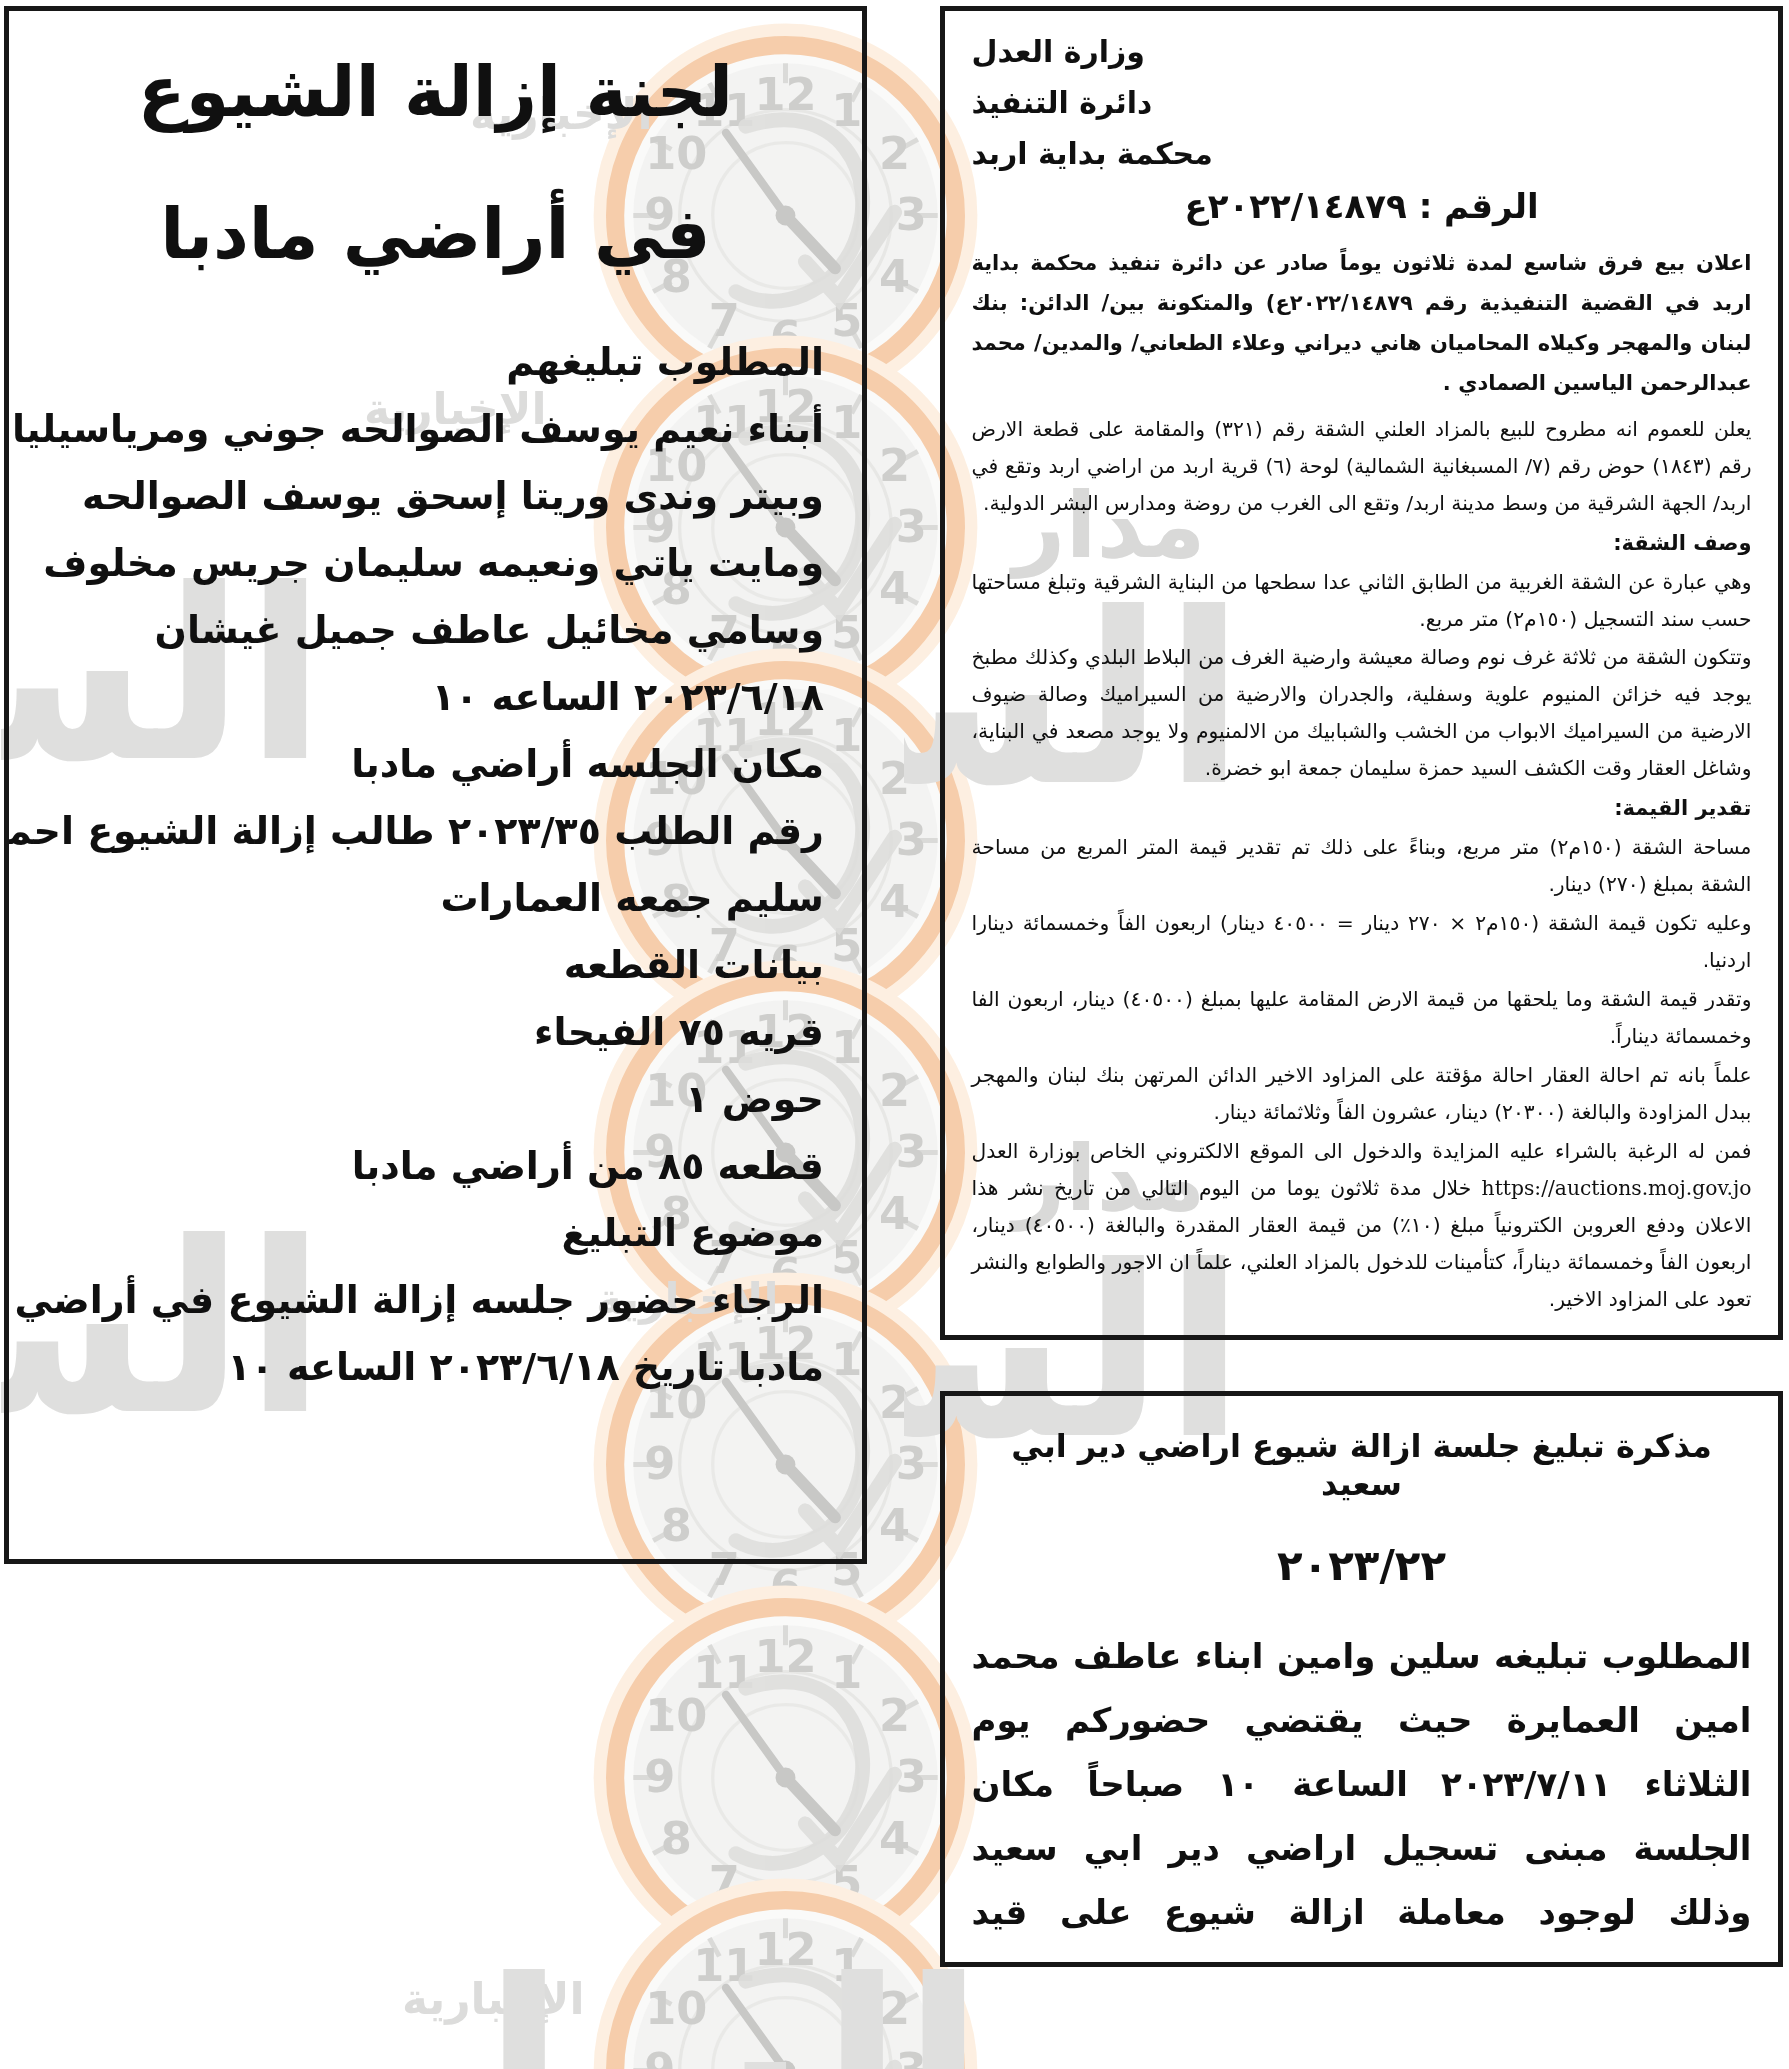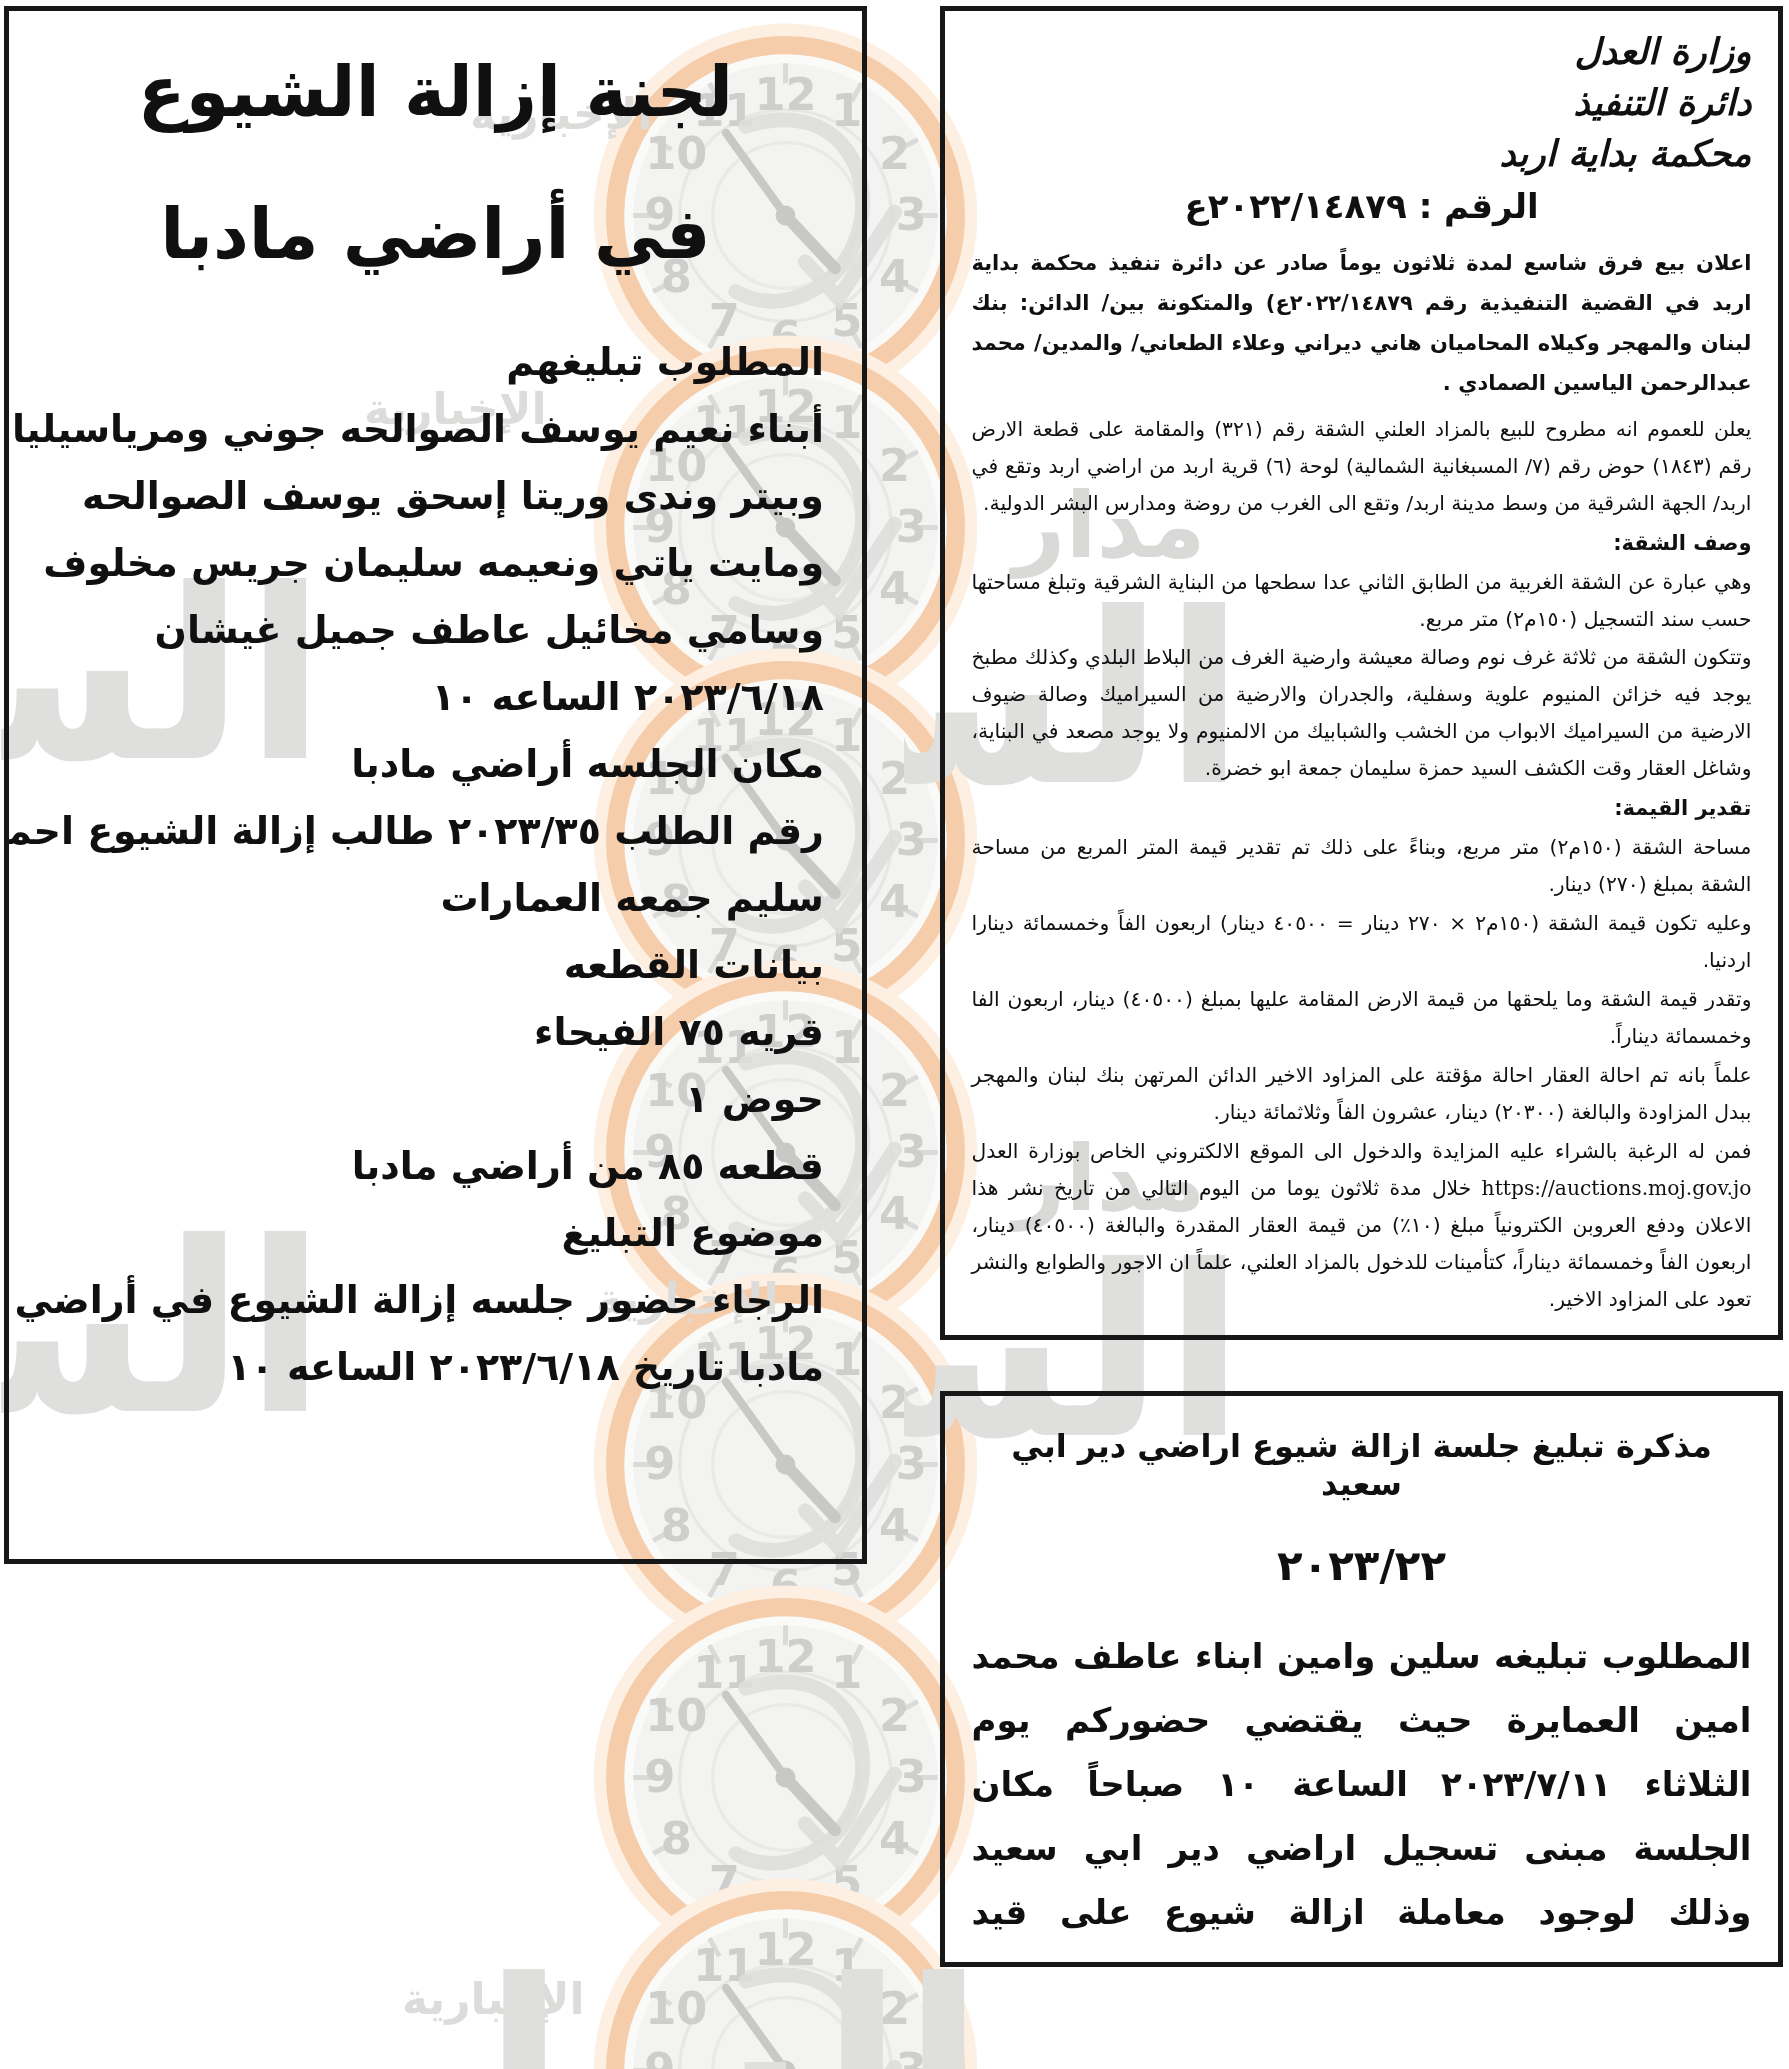--- a/index.html
+++ b/index.html
@@ -22,21 +22,21 @@
   .box-exec{left:940px;top:5.7px;width:843px;height:1334px;padding:15px 26.5px;}
   .box-deir{left:940px;top:1391px;width:843px;height:576px;padding:21px 26.5px;}
 
   
   .l-title{font-weight:bold;font-size:70px;text-align:center;line-height:1.15;margin-top:17px;}
   .l-title2{font-weight:bold;font-size:70px;text-align:center;line-height:1.15;margin-top:61px;}
   .l-body{margin-top:55px;font-weight:bold;font-size:38px;line-height:67px;text-align:right;}
   .l-body div{white-space:nowrap;}
 
   
-  .e-hdr{text-align:right;font-weight:bold;font-size:36px;line-height:51px;font-style:italic;}
+  .e-hdr{text-align:left;font-weight:bold;font-size:30px;line-height:51px;}
   .e-num{text-align:center;font-weight:bold;font-size:34px;line-height:55px;margin-bottom:9.5px;}
   .e-intro{font-weight:bold;font-size:21px;line-height:40px;text-align:justify;margin:3.8px 0 7.6px;}
   .e-para{font-size:20.3px;line-height:37px;text-align:justify;margin:1.9px 0;}
   .e-label{font-weight:bold;font-size:21px;line-height:38px;text-align:right;margin-top:1.9px;}
   .url{direction:ltr;unicode-bidi:isolate;font-family:"DejaVu Serif",serif;}
 
   
   .d-title{font-weight:bold;font-size:32px;text-align:center;line-height:1.2;margin-top:9.5px;}
   .d-num{font-weight:bold;font-size:42px;text-align:center;margin-top:38px;}
   .d-body{font-weight:bold;font-size:34px;line-height:64px;text-align:justify;margin-top:34px;}

